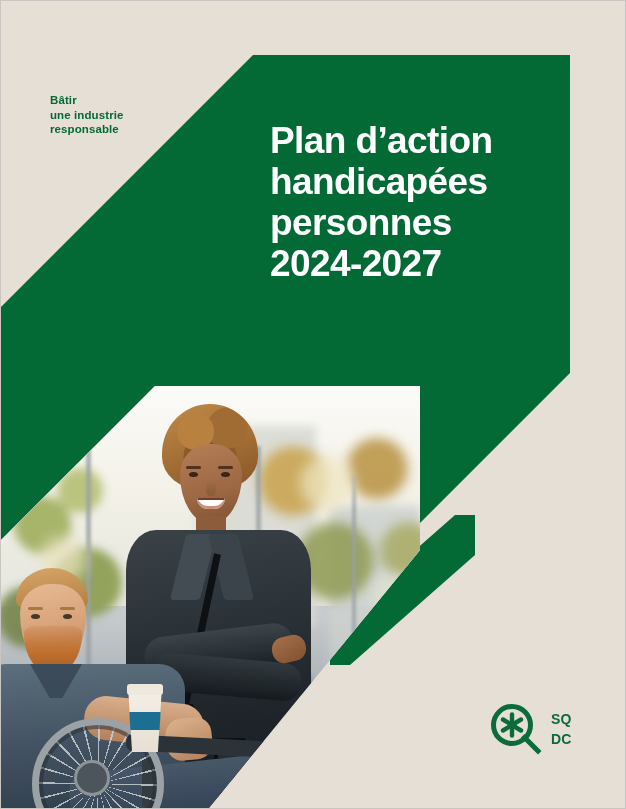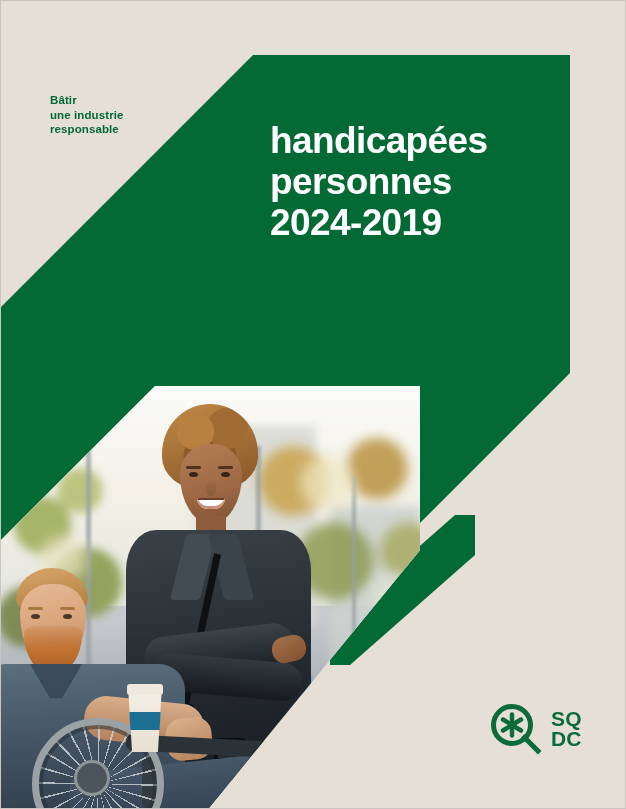--- a/index.html
+++ b/index.html
@@ -366,21 +366,21 @@
     height: 58px;
     z-index: 20;
     display: flex;
     align-items: center;
     gap: 8px;
   }
   .logo-mark { width: 54px; height: 54px; flex: 0 0 auto; display: block; }
   .logo-text {
     color: #0B6B39;
     font-weight: 700;
-    font-size: 21px;
+    font-size: 14px;
     line-height: 20px;
     letter-spacing: .2px;
   }
   .logo-text span { display: block; }
 </style>
 </head>
 <body>
 
 <div id="cover">
 
@@ -465,23 +465,24 @@
     <div class="photo-shade"></div>
   </div>
 
   <div class="tagline">
     <div>Bâtir</div>
     <div>une industrie</div>
     <div>responsable</div>
   </div>
 
   <h1 class="title">
+    <span class="ln">Plan d’action</span>
     <span class="ln">handicapées</span>
     <span class="ln">personnes</span>
-    <span class="ln">2024-2019</span>
+    <span class="ln">2024-2027</span>
   </h1>
 
   <div class="logo">
     <svg class="logo-mark" viewBox="0 0 54 54">
 
       <circle cx="23" cy="23" r="18.5" fill="none" stroke="#0B6B39" stroke-width="5"></circle>
 
       <line x1="35.5" y1="35.5" x2="49" y2="49" stroke="#0B6B39" stroke-width="5" stroke-linecap="square"></line>
 
       <g stroke="#0B6B39" stroke-width="4.4" stroke-linecap="round">

